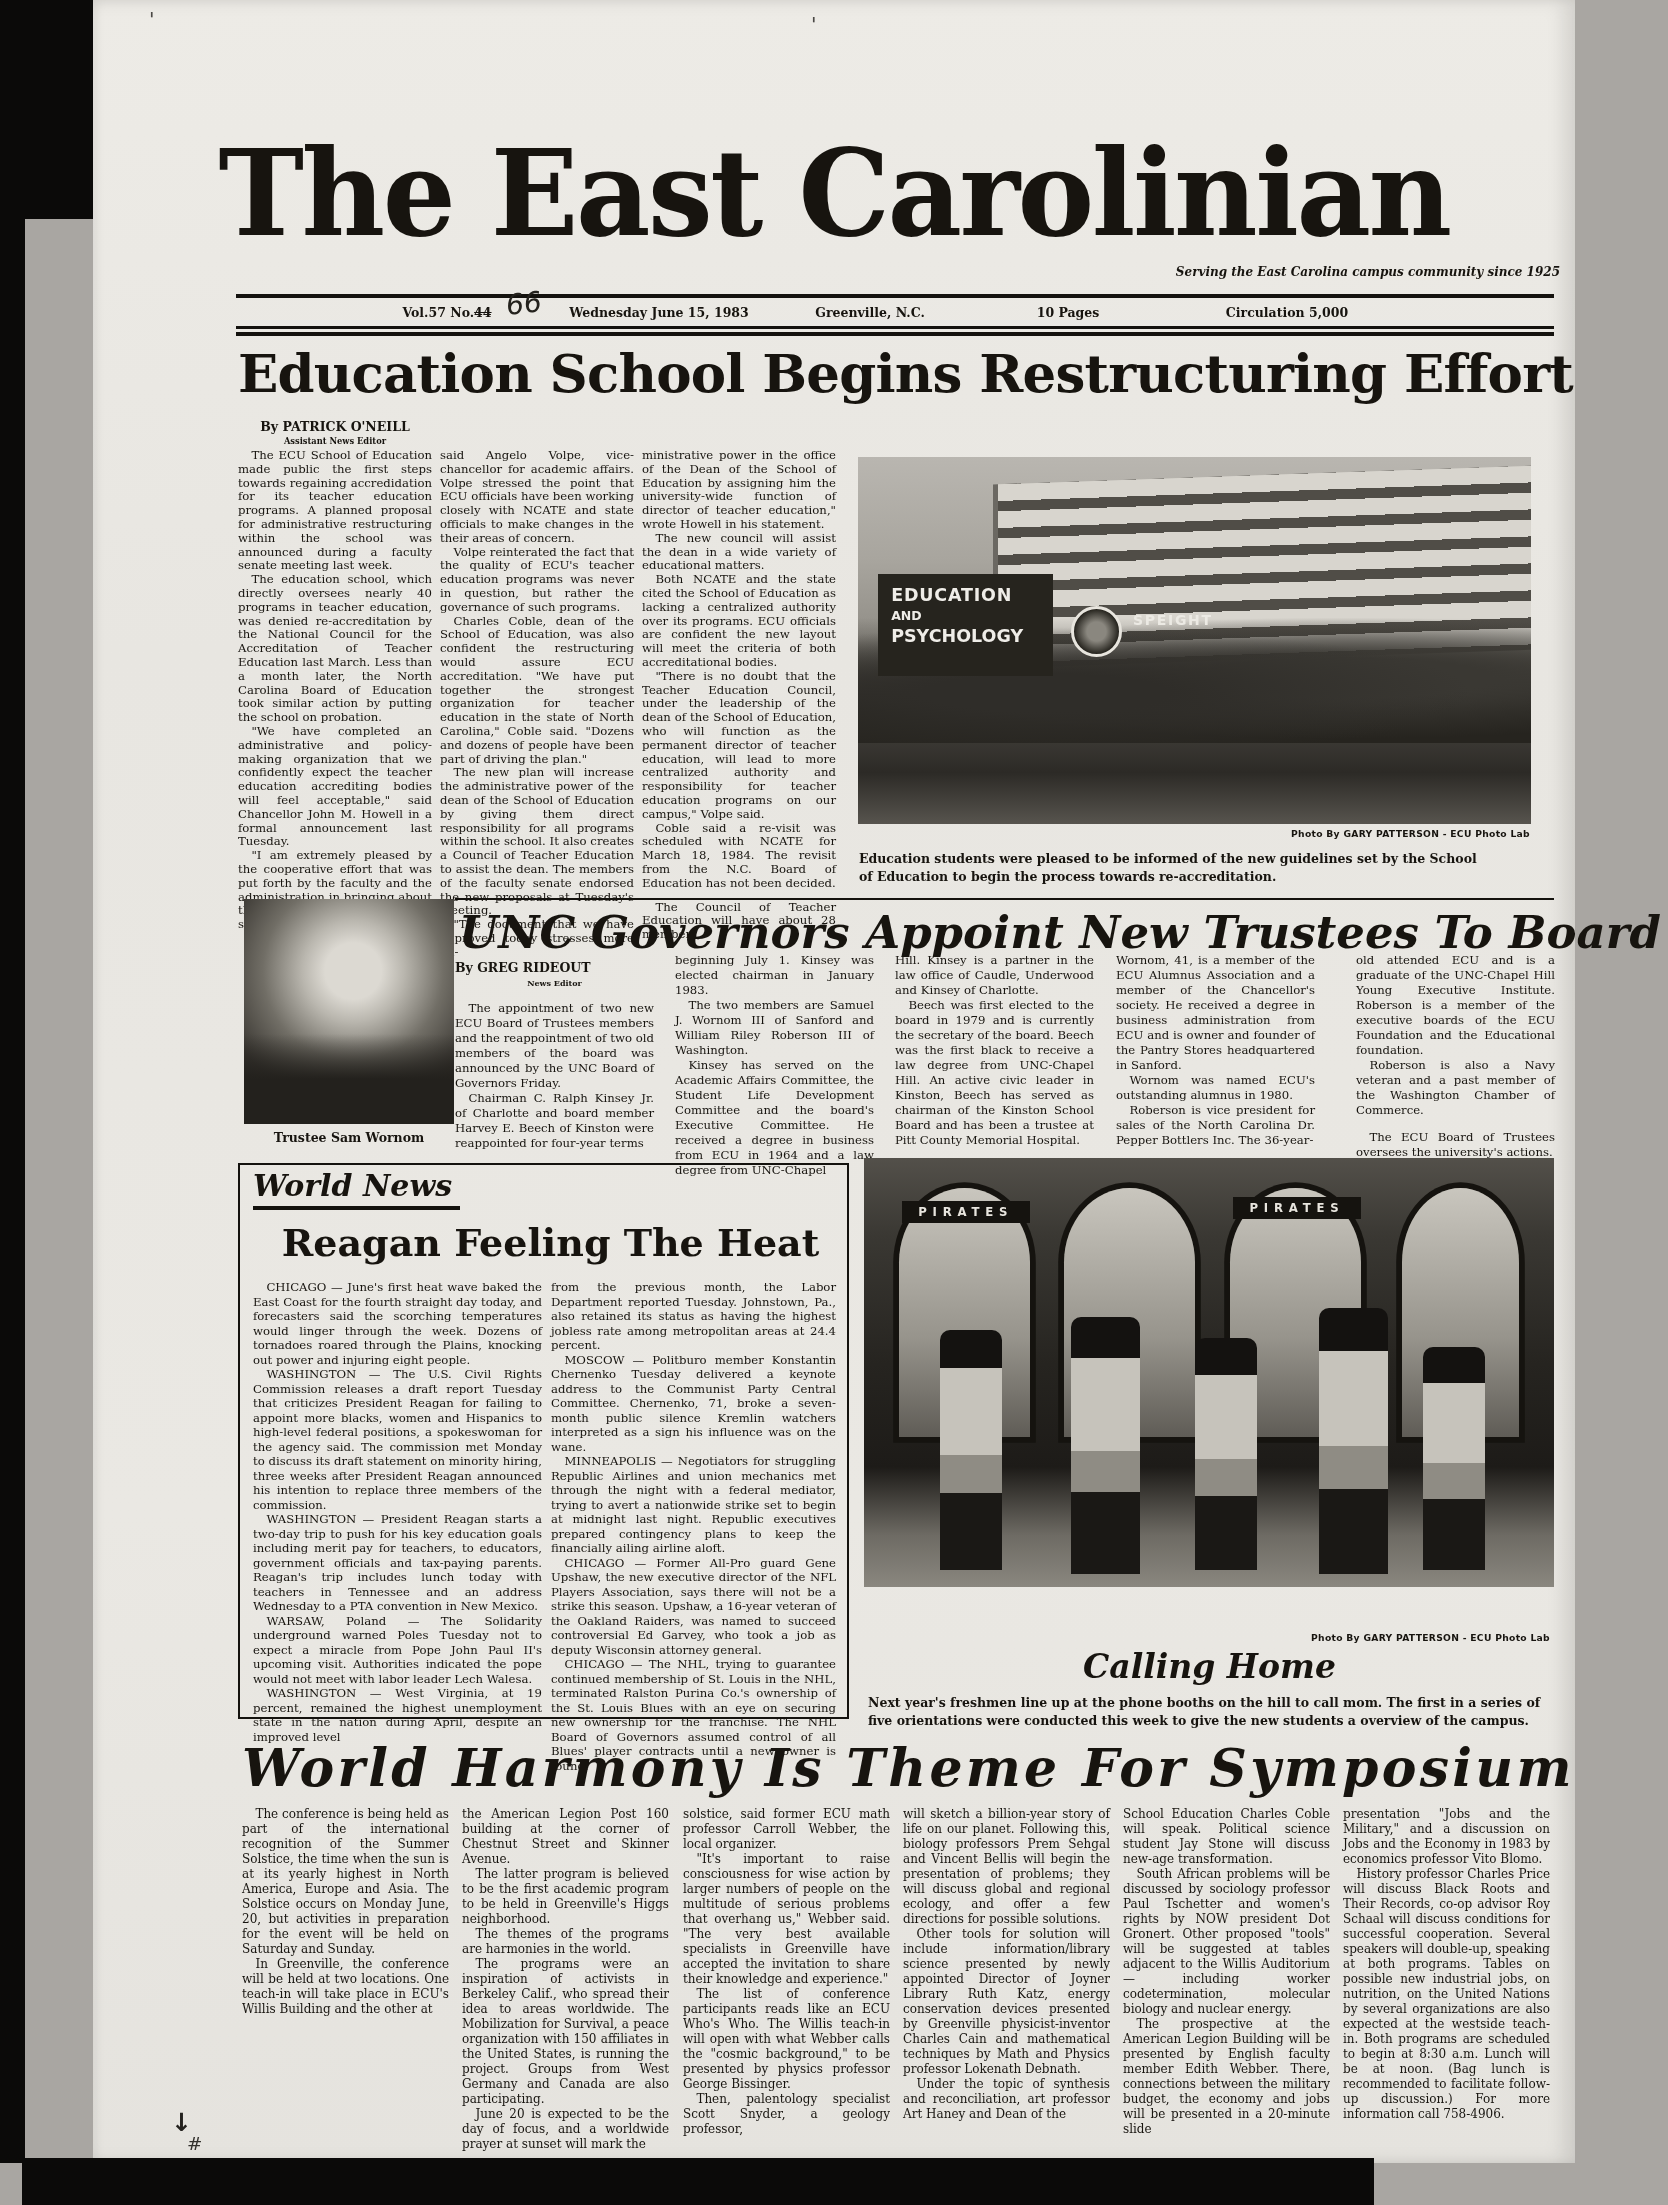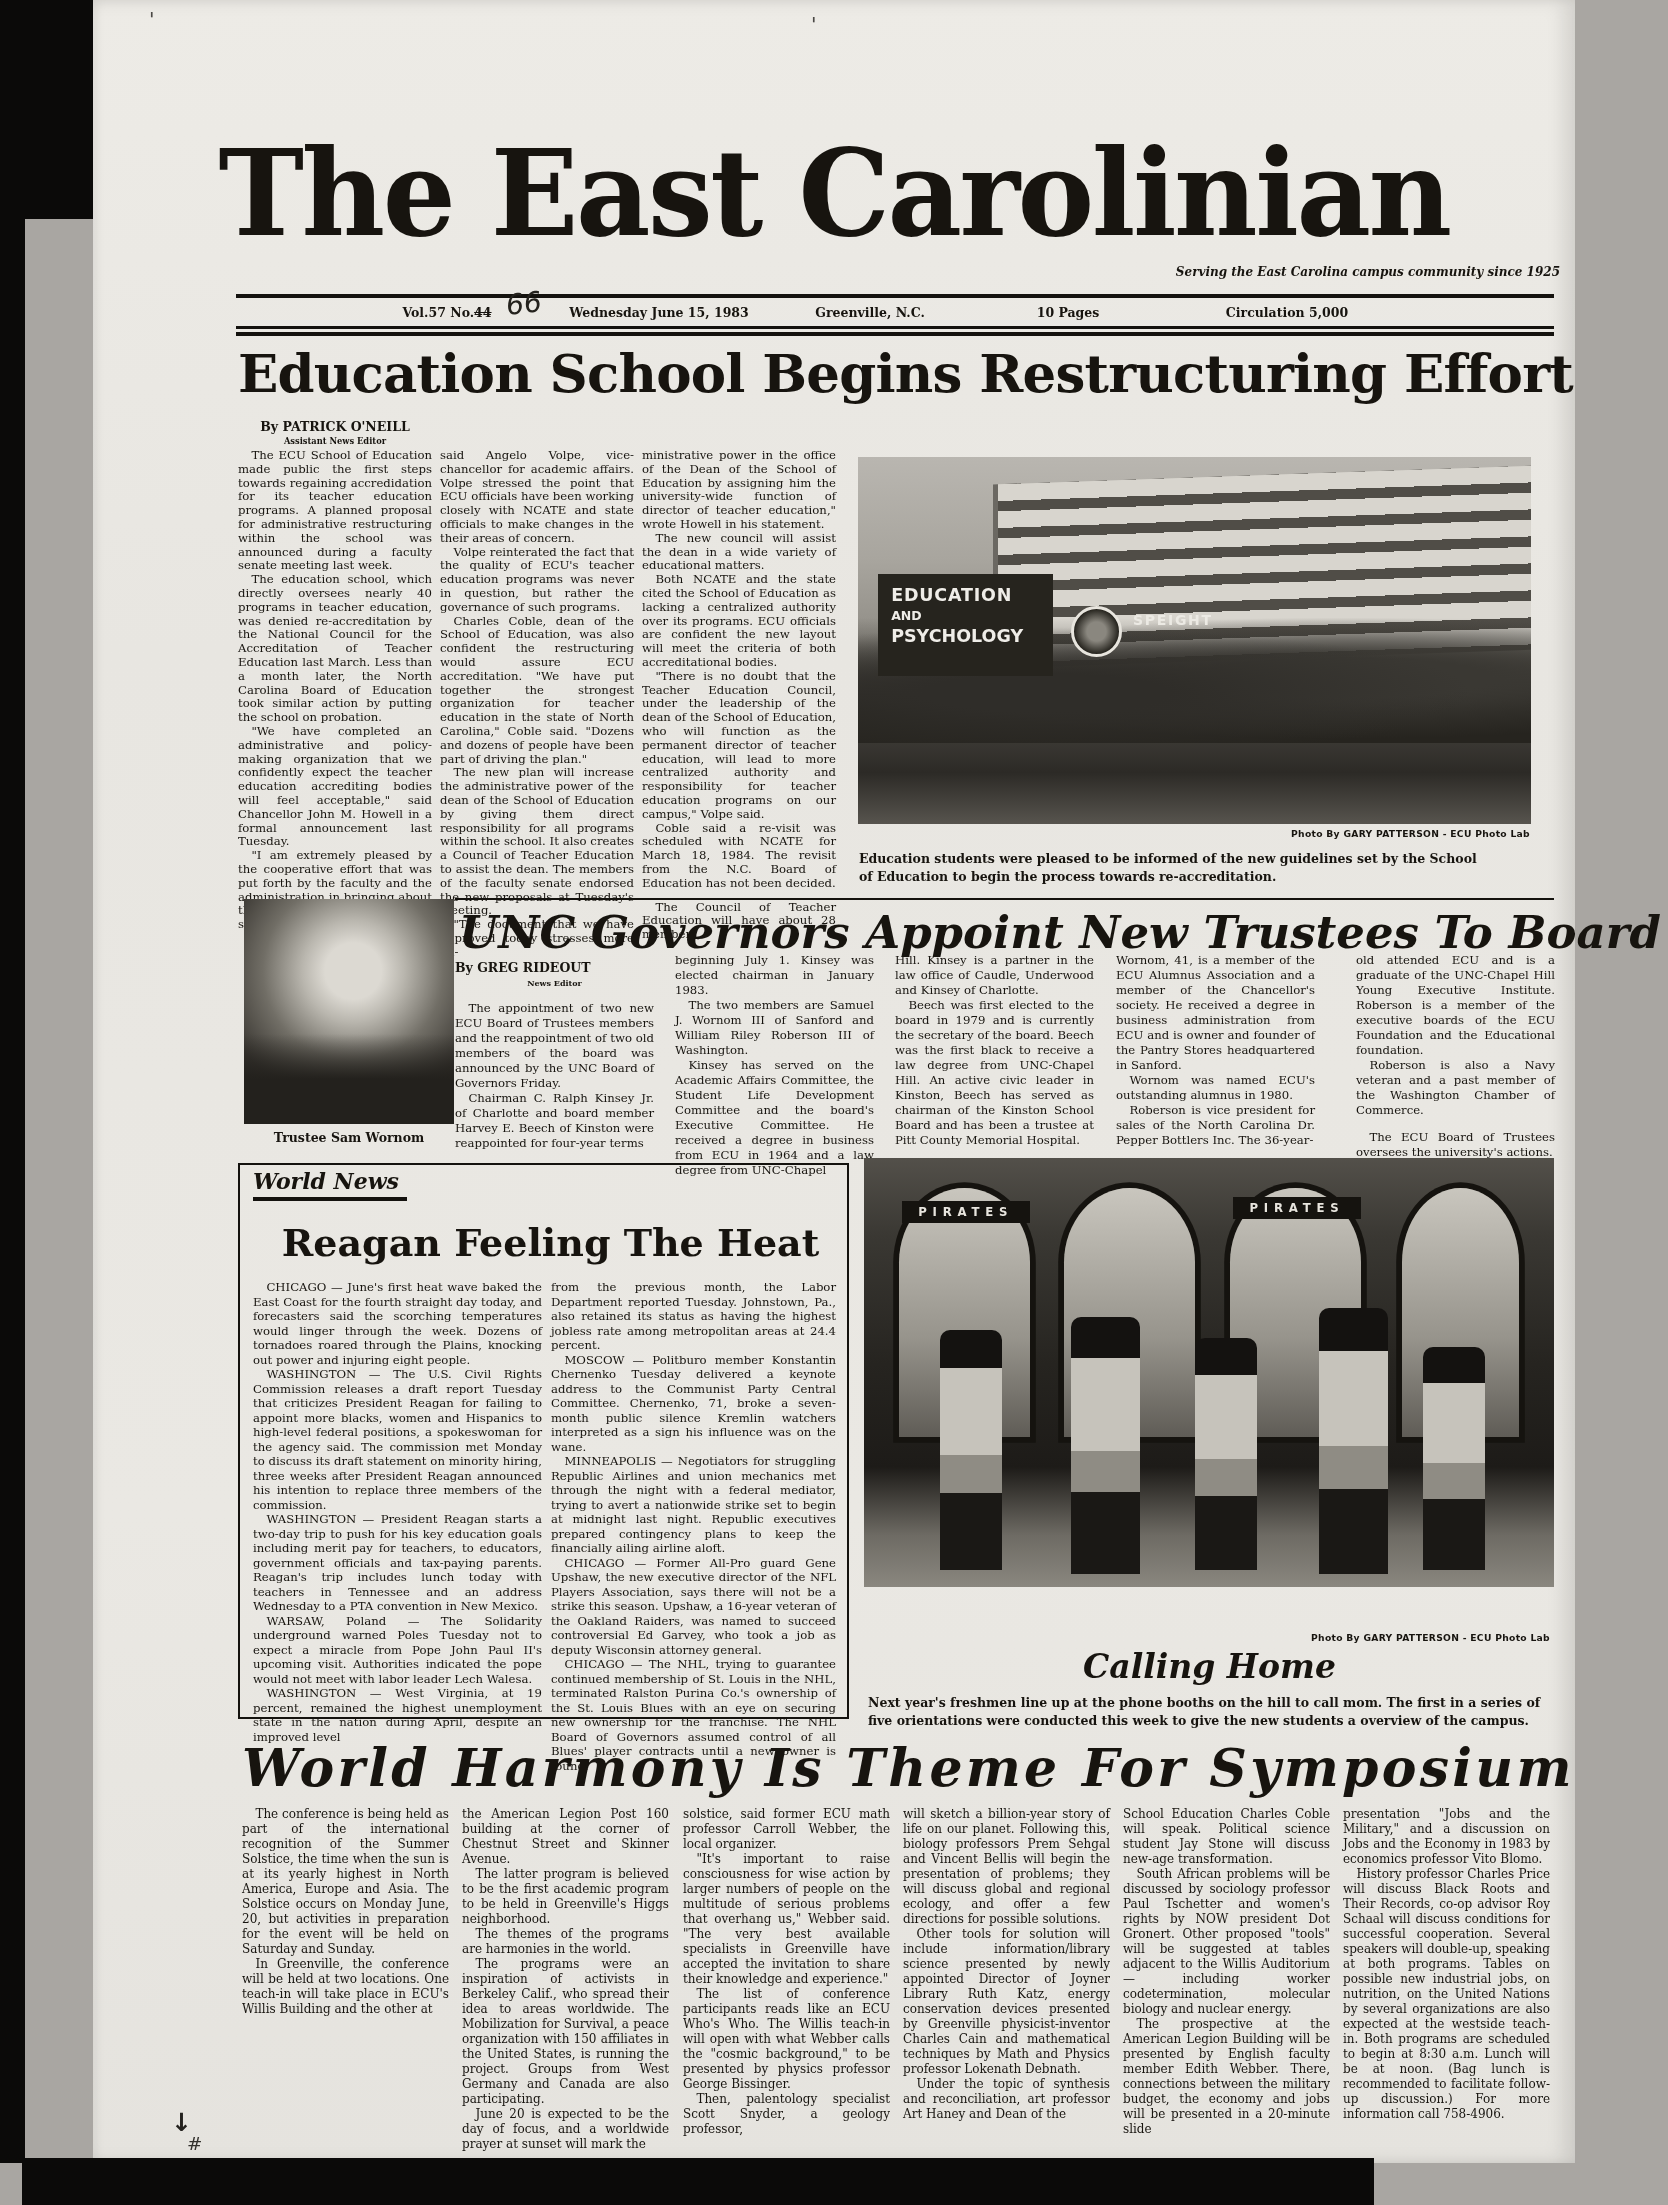--- a/index.html
+++ b/index.html
@@ -89,21 +89,21 @@
   .tr-col{width:199px;font-size:11.7px;line-height:15px;}
   #tr-c1{left:455px;top:1001px;}
   #tr-c2{left:675px;top:953px;}
   #tr-c3{left:895px;top:953px;}
   #tr-c4{left:1116px;top:953px;}
   #tr-c5{left:1336px;top:953px;margin-left:20px;}
   #tr-c5 p:last-child{margin-top:11.7px;}
 
   
   #wn-box{position:absolute;left:238px;top:1163px;width:607px;height:552px;border:2.5px solid #14120e;}
-  #wn-label{position:absolute;left:253px;top:1168px;font-size:22px;font-weight:bold;font-style:italic;
+  #wn-label{position:absolute;left:253px;top:1168px;font-size:30px;font-weight:bold;font-style:italic;
      border-bottom:4.2px solid #14120e;padding:0 8.3px 2.5px 0;}
   #wn-headline{position:absolute;left:275px;top:1220px;width:551px;text-align:center;
      font-size:38px;font-weight:bold;}
   #wn-c1{left:253px;top:1280px;width:289px;font-size:11.7px;line-height:14.5px;}
   #wn-c2{left:551px;top:1280px;width:285px;font-size:11.7px;line-height:14.5px;}
 
   
   #ch-photo{position:absolute;left:864px;top:1158px;width:690px;height:429px;overflow:hidden;
      background:linear-gradient(180deg,#53504a 0%,#3a3833 18%,#262420 48%,#1d1b18 72%,#6e6b64 88%,#8a877f 100%);}
   .booth{position:absolute;top:7%;width:19%;height:58%;

